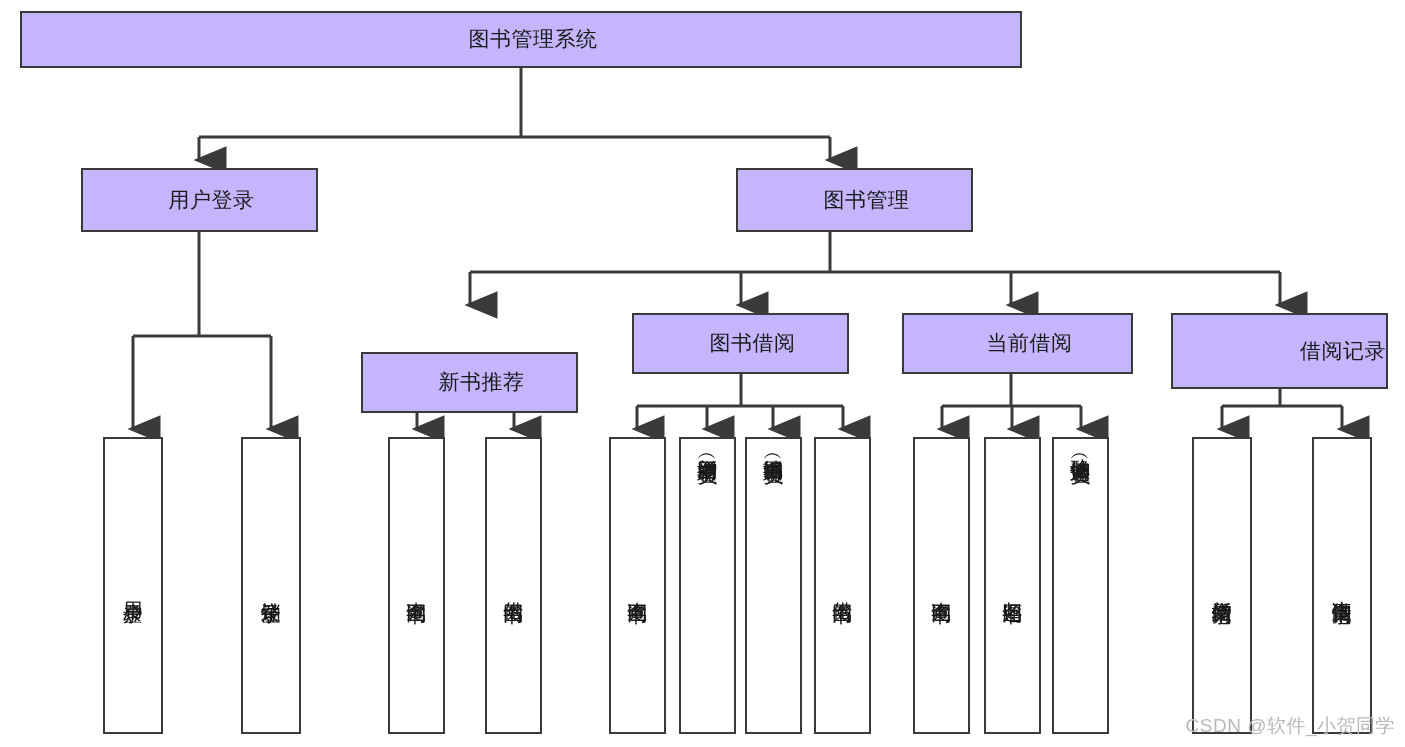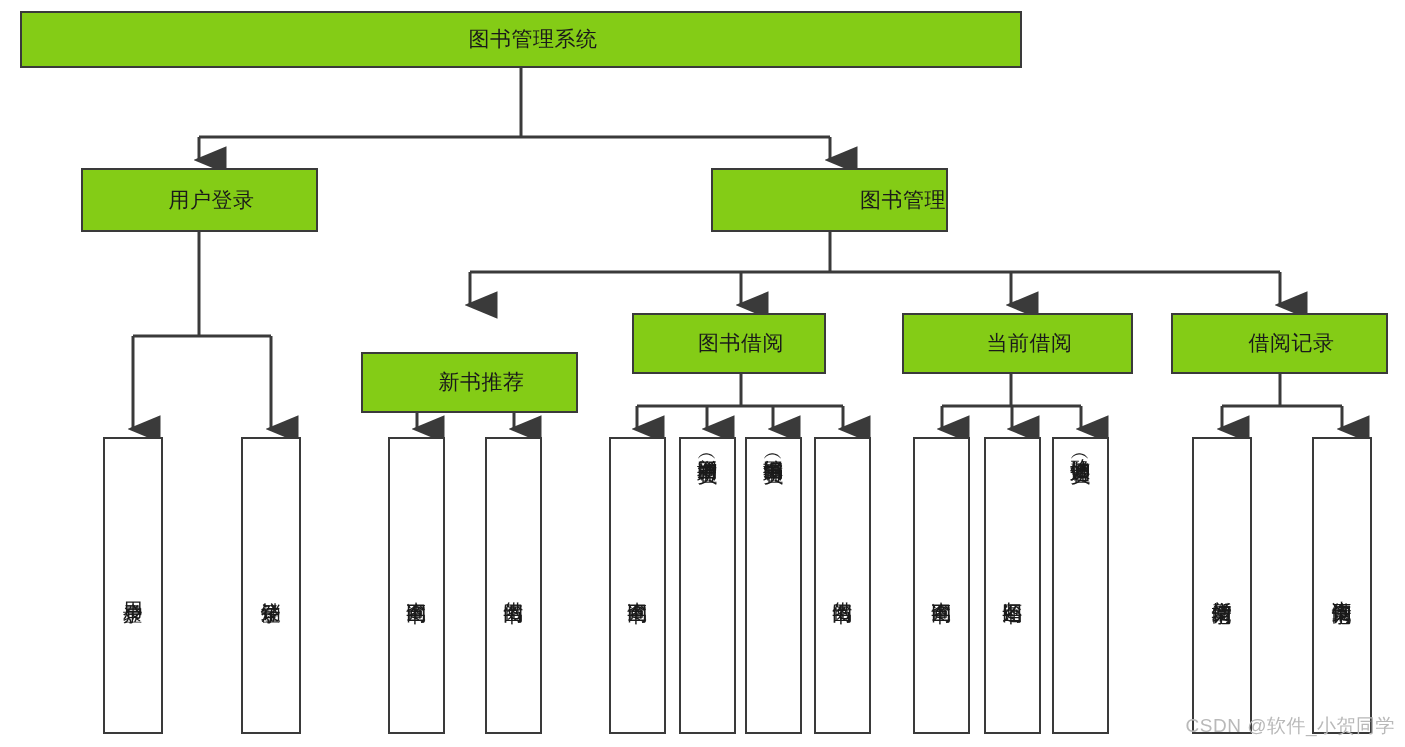--- a/index.html
+++ b/index.html
@@ -17,21 +17,21 @@
   #diagram-root {
     position: absolute;
     left: 0;
     top: 0;
     width: 1405px;
     height: 747px;
   }
   .node-box {
     position: absolute;
     box-sizing: border-box;
-    background: #84cc16;
+    background: #c4b5fd;
     border: 2px solid #3a3a3a;
     display: flex;
     align-items: center;
     justify-content: center;
     padding-left: 24px;
   }
   .node-label {
     color: #1a1a1a;
     font-size: 21px;
     line-height: 1.18;
@@ -136,34 +136,34 @@
     </g>
   </svg>
 
   <div class="node-box" style="left:20px; top:11px; width:1002px; height:57px;">
     <span class="node-label">图书管理系统</span>
   </div>
 
   <div class="node-box" style="left:81px; top:168px; width:237px; height:64px;">
     <span class="node-label">用户登录</span>
   </div>
-  <div class="node-box" style="left:711px; top:168px; width:237px; height:64px;justify-content:flex-end;">
+  <div class="node-box" style="left:736px; top:168px; width:237px; height:64px;">
     <span class="node-label">图书管理</span>
   </div>
 
   <div class="node-box" style="left:361px; top:313px; width:217px; height:61px;margin-top:39px;">
     <span class="node-label">新书推荐</span>
   </div>
-  <div class="node-box" style="left:632px; top:313px; width:194px; height:61px;">
+  <div class="node-box" style="left:632px; top:313px; width:217px; height:61px;">
     <span class="node-label">图书借阅</span>
   </div>
   <div class="node-box" style="left:902px; top:313px; width:231px; height:61px;">
     <span class="node-label">当前借阅</span>
   </div>
-  <div class="node-box" style="left:1171px; top:313px; width:217px; height:61px;">
+  <div class="node-box" style="left:1171px; top:313px; width:217px; height:76px;justify-content:flex-end;">
     <span class="node-label">借阅记录</span>
   </div>
 
   <div class="leaf-box" style="left:103px; top:437px; width:60px; height:297px;">
     <span class="leaf-label">用户登录</span>
   </div>
   <div class="leaf-box" style="left:241px; top:437px; width:60px; height:297px;">
     <span class="leaf-label">注销登录</span>
   </div>
 

